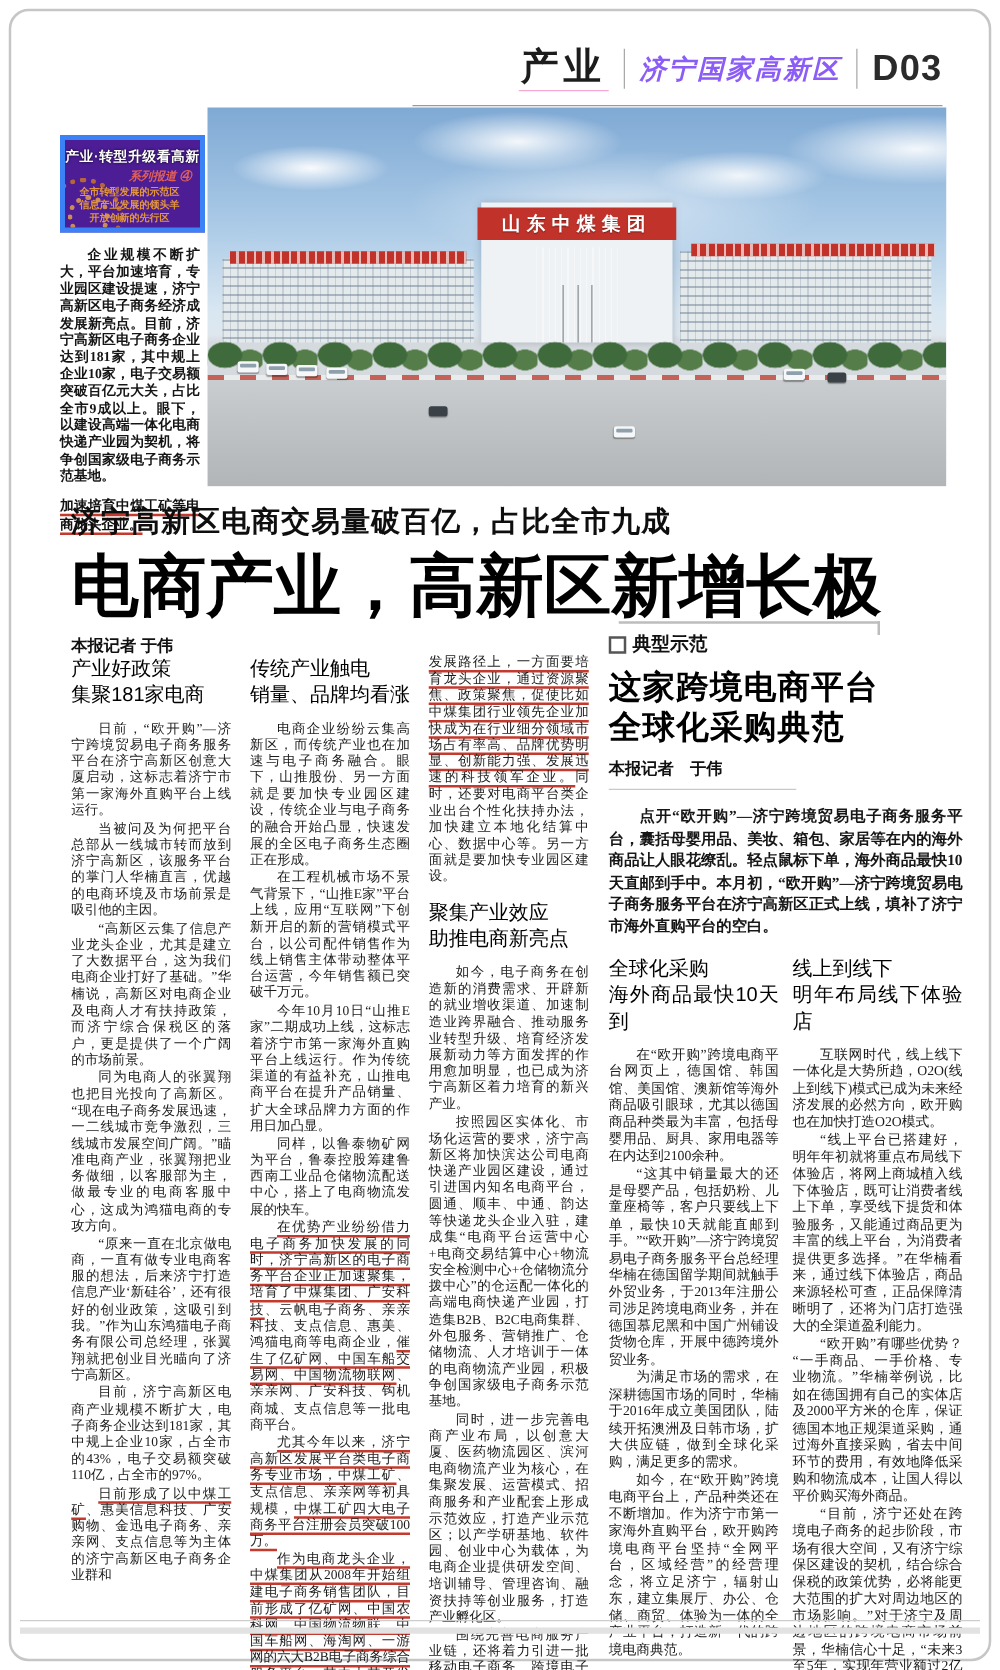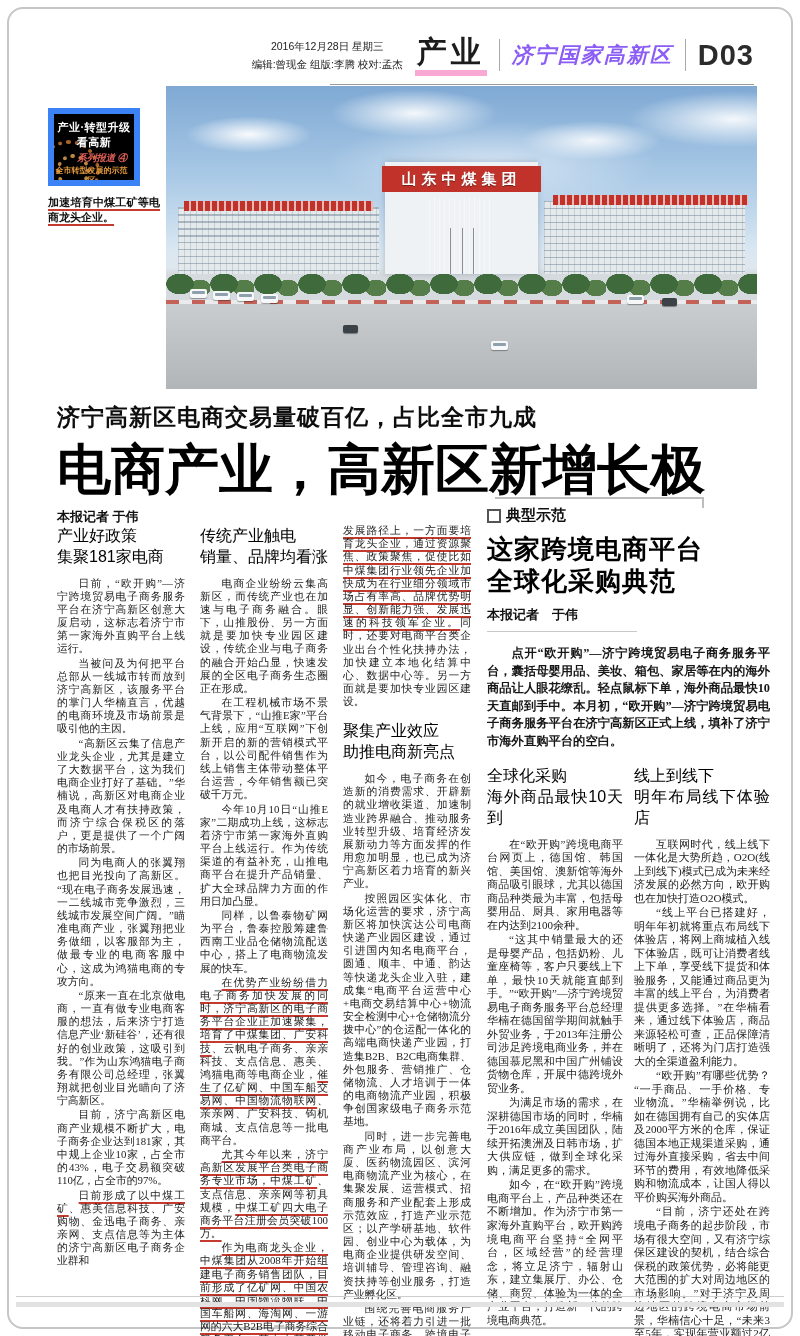--- a/index.html
+++ b/index.html
@@ -4,32 +4,32 @@
 <style>
   html,body{margin:0;padding:0;background:#ffffff;}
   .page{position:relative;width:800px;height:1336px;background:#fff;overflow:hidden;
         font-family:"Liberation Sans",sans-serif;color:#1c1c1c;}
   .frame{position:absolute;inset:7px;border:2px solid #c6c6c6;border-radius:16px;pointer-events:none;}
 
   
   .header{position:absolute;top:30px;left:48px;right:46px;height:50px;
           display:flex;justify-content:flex-end;align-items:center;gap:12px;}
   .hdr-meta{text-align:center;font-size:10.5px;line-height:1.75;color:#222;white-space:nowrap;}
-  .hdr-section{font-size:30px;font-weight:900;letter-spacing:4px;border-bottom:6px solid #f9a8d4;
+  .hdr-section{font-size:30px;font-weight:900;letter-spacing:4px;border-bottom:1px solid #f9a8d4;
                padding:0 2px 2px 2px;line-height:1.1;}
   .vline{width:1px;height:32px;background:#a9a9a9;}
   .hdr-brand{font-family:"Liberation Serif",serif;font-style:italic;font-weight:700;
              font-size:21px;color:#8b5cf6;letter-spacing:2px;white-space:nowrap;}
   .hdr-page{font-size:29px;font-weight:700;color:#2b2b2b;letter-spacing:1px;}
   .hdr-rule{position:absolute;top:84px;left:330px;right:46px;height:1px;background:#9a9a9a;}
 
   
   .sidebar{position:absolute;left:48px;top:108px;width:112px;}
-  .badge{position:relative;width:92px;height:78px;background:#000000;overflow:hidden;
-         border:6px solid #3b82f6;box-sizing:border-box;}
+  .badge{position:relative;width:116px;height:78px;background:#4c1d95;overflow:hidden;
+         border:4px solid #3b82f6;box-sizing:border-box;}
   .badge .g1,.badge .g2{position:absolute;border:4px dotted #c8742c;border-radius:50%;opacity:.85;}
   .badge .g1{width:54px;height:54px;left:-16px;bottom:-22px;}
   .badge .g2{width:26px;height:26px;left:2px;bottom:-8px;border-color:#e0a050;}
   .badge-l1{position:relative;color:#fff;font-weight:800;font-size:11px;text-align:center;
             padding-top:6px;letter-spacing:.5px;text-shadow:0 0 2px #000;}
   .badge-l2{position:relative;color:#e06058;font-size:9.5px;font-style:italic;text-align:right;
             padding:2px 7px 1px 0;font-family:"Liberation Serif",serif;font-weight:700;}
   .badge-l3{position:relative;color:#e2973b;font-size:8px;font-weight:700;text-align:center;
             line-height:1.3;padding-right:5px;}
   .sb-intro{margin-top:12px;font-size:11px;line-height:1.24;font-weight:700;color:#151515;
@@ -113,44 +113,41 @@
   .bot-rule1{position:absolute;left:16px;right:16px;top:1296px;height:1px;background:#cdcdcd;}
   .bot-rule2{position:absolute;left:16px;right:16px;top:1302px;height:5px;background:#e2e2e2;}
 </style>
 </head>
 <body>
 
 <div class="page">
   <div class="frame"></div>
 
   <div class="header">
-    <div class="hdr-meta">
-      <div>2016年12月28日  星期三</div>
-      <div>编辑:曾现金  组版:李腾  校对:孟杰</div>
-    </div>
     <div class="hdr-section">产业</div>
     <div class="vline"></div>
     <div class="hdr-brand">济宁国家高新区</div>
     <div class="vline"></div>
     <div class="hdr-page">D03</div>
   </div>
   <div class="hdr-rule"></div>
 
   <div class="sidebar">
     <div class="badge">
       <div class="g1"></div>
       <div class="g2"></div>
       <div class="badge-l1">产业·转型升级看高新</div>
       <div class="badge-l2">系列报道 ④</div>
       <div class="badge-l3">
         <div>全市转型发展的示范区</div>
         <div>信息产业发展的领头羊</div>
         <div>开放创新的先行区</div>
       </div>
     </div>
+    <div class="sb-intro">企业规模不断扩大，平台加速培育，专业园区建设提速，济宁高新区电子商务经济成发展新亮点。目前，济宁高新区电子商务企业达到181家，其中规上企业10家，电子交易额突破百亿元大关，占比全市9成以上。眼下，以建设高端一体化电商快递产业园为契机，将争创国家级电子商务示范基地。</div>
     <div class="sb-high ru">加速培育中煤工矿等电商龙头企业。</div>
   </div>
 
   <div class="photo">
     <div class="clouds"></div>
     <div class="bld bld-l"></div>
     <div class="bld bld-r"></div>
     <div class="bld bld-c"></div>
     <div class="glass"></div>
     <div class="banner-side bs-l"></div>

